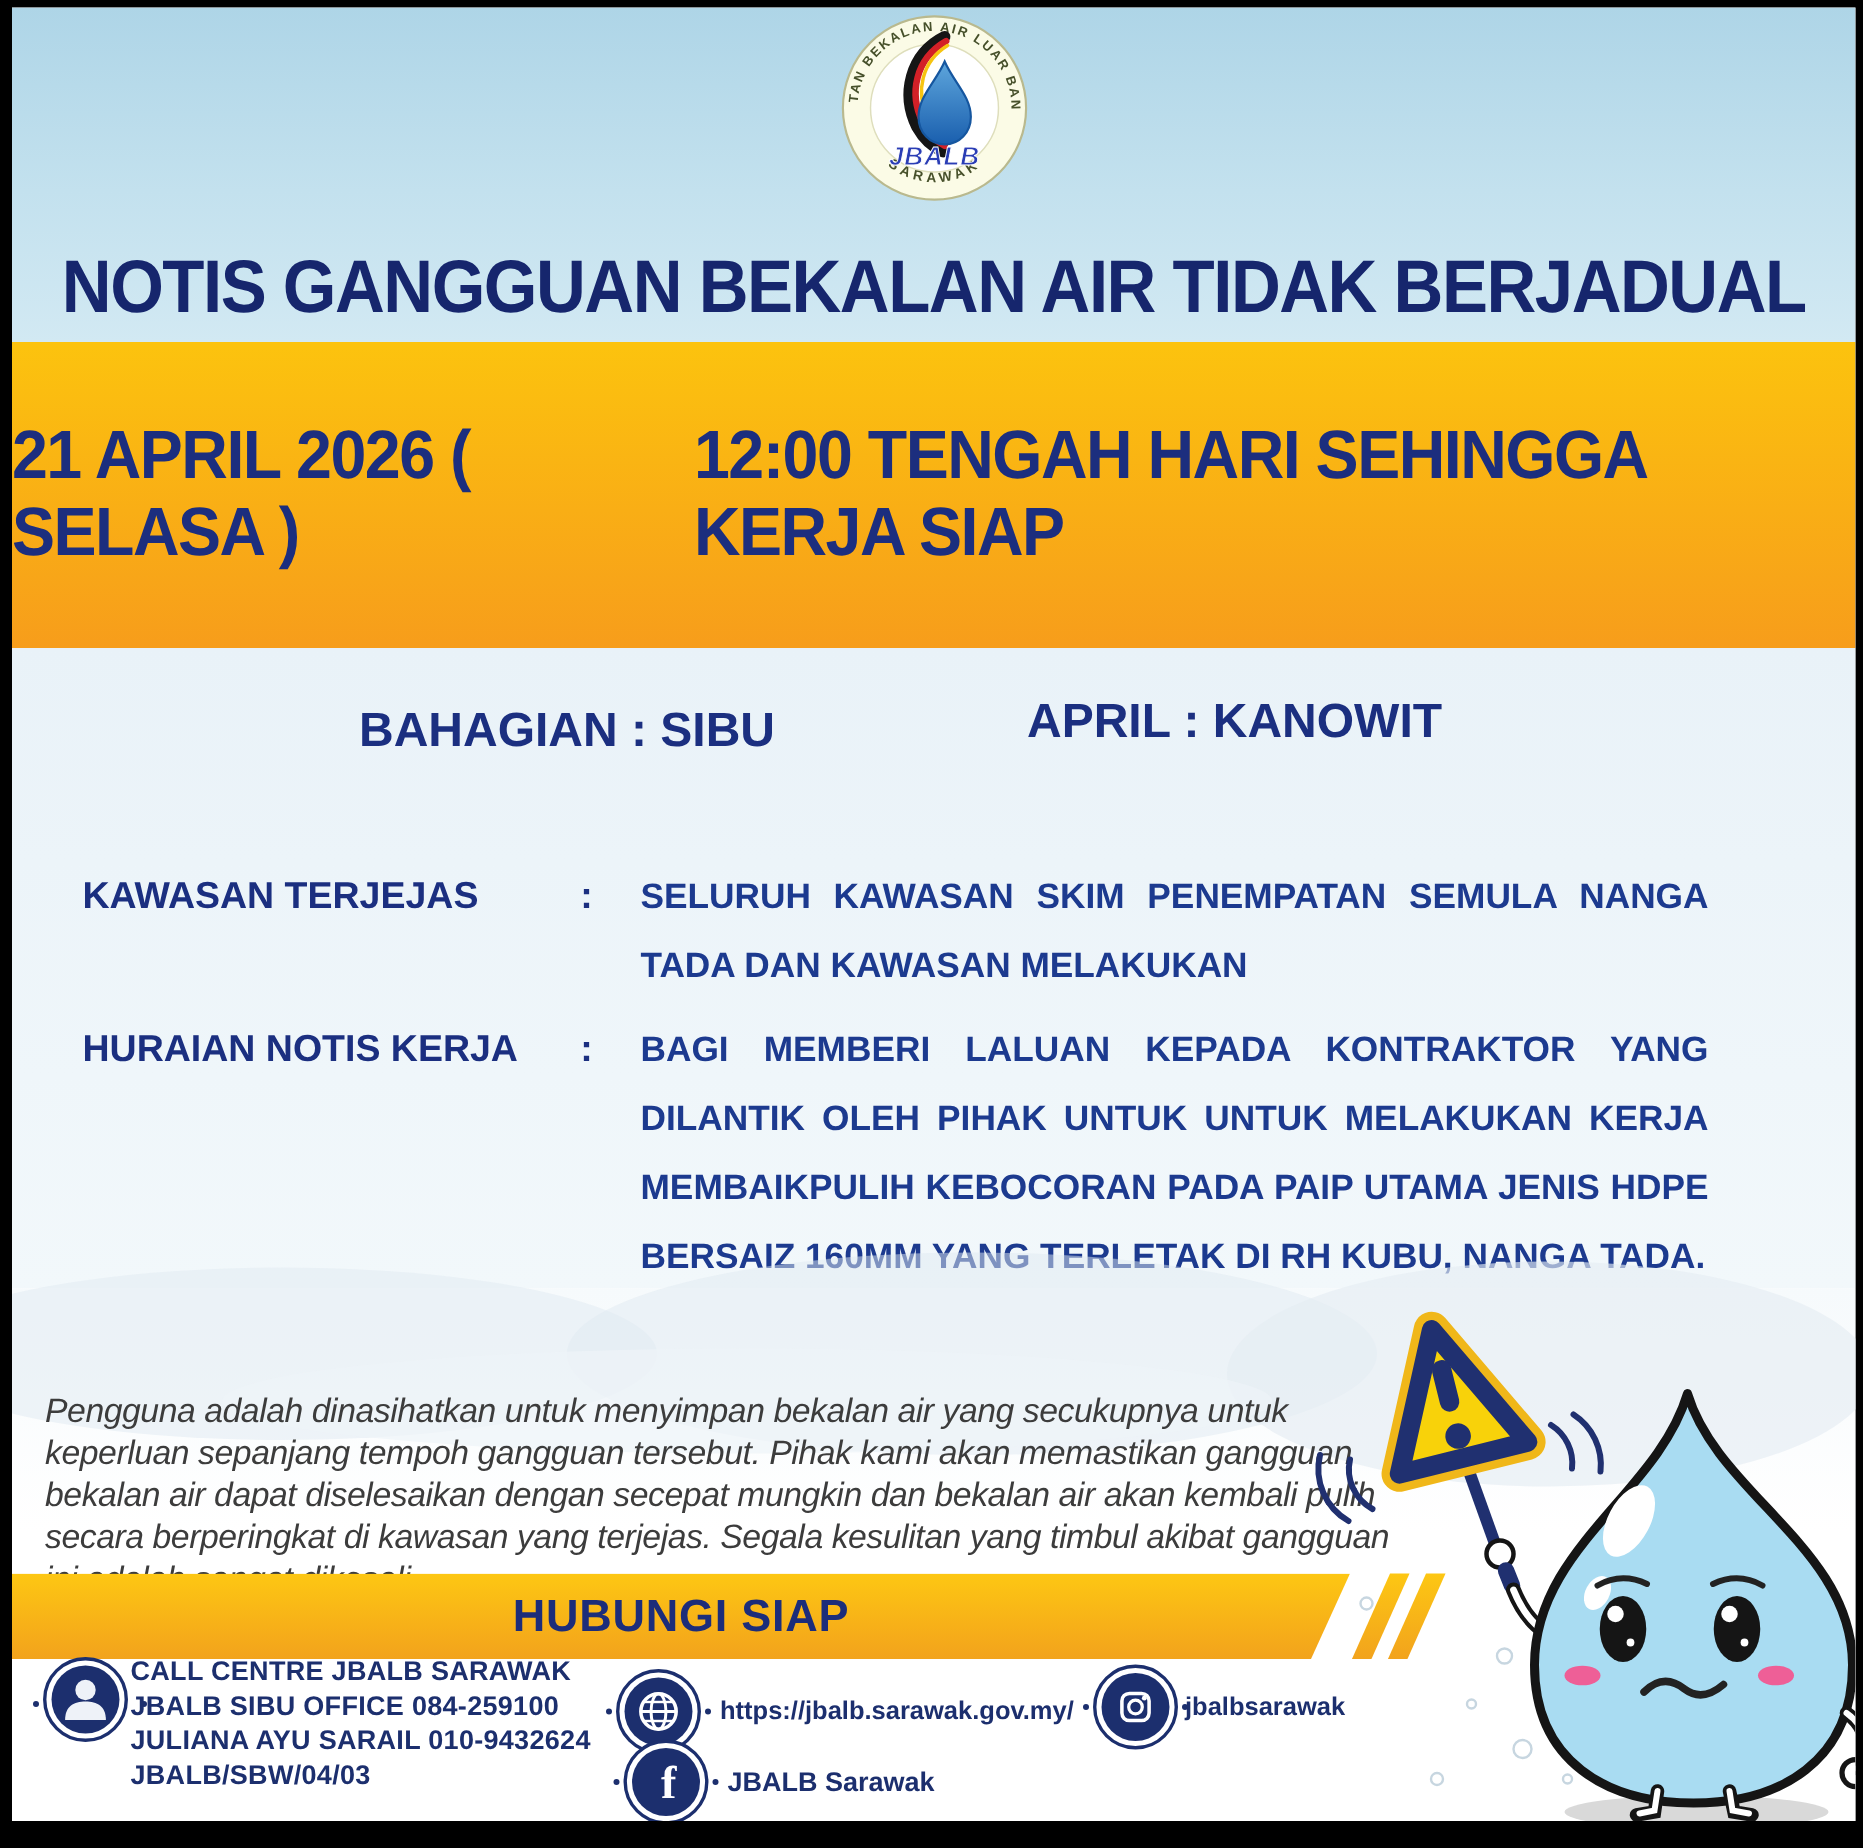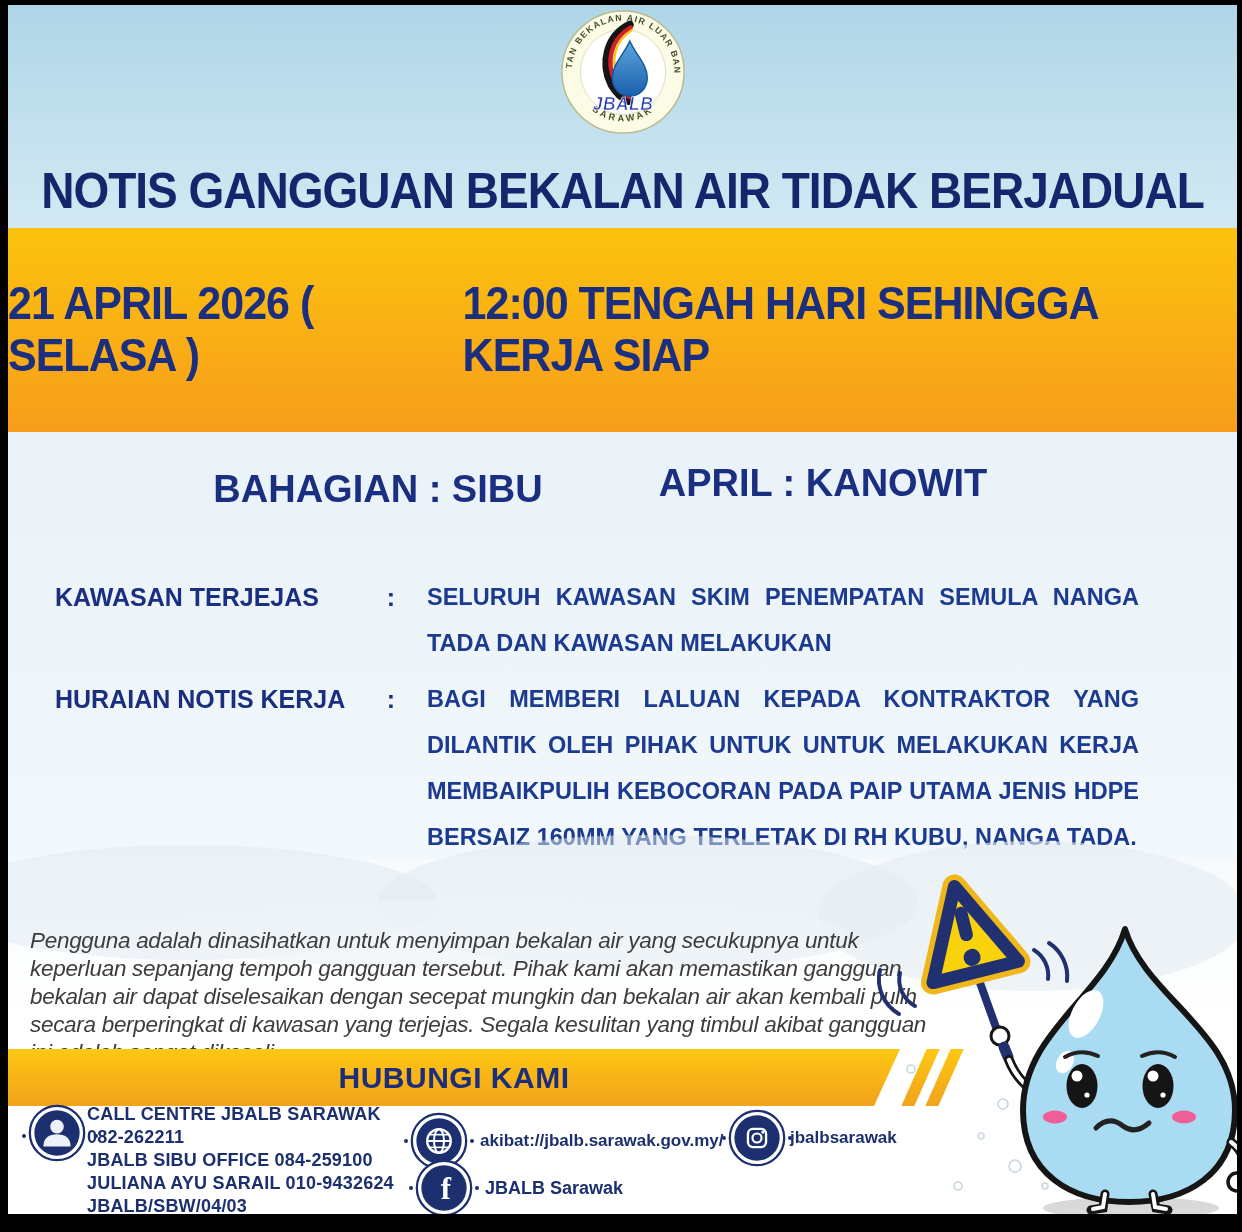--- a/index.html
+++ b/index.html
@@ -19,21 +19,21 @@
   
   .date-banner{height:204px;background:linear-gradient(180deg,#fcc30e 0%,#f9ae15 55%,#f79d1b 100%);
         display:flex;flex-direction:row;justify-content:center;align-items:center;gap:14px;}
   .date-banner .line{font-size:43px;font-weight:bold;letter-spacing:-1px;color:#1c2e7e;
         transform:scaleY(1.06);}
 
   
   .body-sec{height:427px;background:linear-gradient(180deg,#e9f2f8 0%,#f2f8fb 100%);
         padding-top:30px;box-sizing:border-box;}
   .region-row{position:relative;height:60px;}
-  .region-item{position:absolute;font-size:38px;font-weight:bold;color:#1b2f80;text-align:center;}
+  .region-item{position:absolute;font-size:32px;font-weight:bold;color:#1b2f80;text-align:center;}
   .region-bahagian{left:170px;width:400px;top:6px;}
   .region-daerah{left:600px;width:430px;top:0px;}
   .detail-row{display:flex;padding-left:47px;}
   .detail-row.kawasan{margin-top:52px;}
   .detail-row.huraian{margin-top:10px;}
   .detail-label{width:300px;font-size:25px;font-weight:bold;color:#1b2f80;line-height:46px;}
   .detail-colon{width:72px;text-align:center;font-size:25px;font-weight:bold;color:#1b2f80;line-height:46px;}
   .detail-value{width:712px;font-size:23.5px;font-weight:bold;color:#1c3a8f;
         line-height:46px;text-align:justify;}
 
@@ -140,54 +140,53 @@
 
   <div class="splash">
     <div class="blob b1"></div>
     <div class="blob b2"></div>
     <div class="blob b3"></div>
     <div class="blob b4"></div>
 
     <div class="advisory">Pengguna adalah dinasihatkan untuk menyimpan bekalan air yang secukupnya untuk keperluan sepanjang tempoh gangguan tersebut. Pihak kami akan memastikan gangguan bekalan air dapat diselesaikan dengan secepat mungkin dan bekalan air akan kembali pulih secara berperingkat di kawasan yang terjejas. Segala kesulitan yang timbul akibat gangguan ini adalah sangat dikesali.</div>
 
     <div class="contact-banner">
-      <span class="txt">HUBUNGI KAMI</span>
+      <span class="txt">HUBUNGI SIAP</span>
     </div>
     <div class="stripe s1"></div>
     <div class="stripe s2"></div>
 
     <div class="contact-left icon-badge">
       <svg width="58" height="58" viewBox="0 0 64 64">
         <circle cx="32" cy="32" r="30" fill="#ffffff" stroke="#1c2f6e" stroke-width="2.5"></circle>
         <circle cx="32" cy="32" r="25" fill="#1c2f6e"></circle>
         <circle cx="32" cy="25" r="7.5" fill="#eef2f8"></circle>
         <path d="M17,47 C17,37 23.5,33.5 32,33.5 C40.5,33.5 47,37 47,47 Z" fill="#eef2f8"></path>
       </svg>
     </div>
     <div class="contact-lines">
       <div>CALL CENTRE JBALB SARAWAK</div>
-      <div>082-262211</div>
       <div>JBALB SIBU OFFICE  084-259100</div>
       <div>JULIANA AYU SARAIL 010-9432624</div>
       <div>JBALB/SBW/04/03</div>
     </div>
 
     <div class="row-web">
       <div class="icon-badge">
         <svg width="58" height="58" viewBox="0 0 64 64">
           <circle cx="32" cy="32" r="30" fill="#ffffff" stroke="#1c2f6e" stroke-width="2.5"></circle>
           <circle cx="32" cy="32" r="25" fill="#1c2f6e"></circle>
           <circle cx="32" cy="32" r="13" fill="none" stroke="#ffffff" stroke-width="2.6"></circle>
           <ellipse cx="32" cy="32" rx="5.5" ry="13" fill="none" stroke="#ffffff" stroke-width="2.2"></ellipse>
           <line x1="19" y1="32" x2="45" y2="32" stroke="#ffffff" stroke-width="2.2"></line>
           <line x1="21" y1="25" x2="43" y2="25" stroke="#ffffff" stroke-width="1.8"></line>
           <line x1="21" y1="39" x2="43" y2="39" stroke="#ffffff" stroke-width="1.8"></line>
         </svg>
       </div>
-      <span class="link-text">akibat://jbalb.sarawak.gov.my/</span>
+      <span class="link-text">https://jbalb.sarawak.gov.my/</span>
     </div>
 
     <div class="row-fb">
       <div class="icon-badge">
         <svg width="58" height="58" viewBox="0 0 64 64">
           <circle cx="32" cy="32" r="30" fill="#ffffff" stroke="#1c2f6e" stroke-width="2.5"></circle>
           <circle cx="32" cy="32" r="25" fill="#1c2f6e"></circle>
           <text x="34" y="44" text-anchor="middle" font-family="Liberation Serif, serif" font-size="34" font-weight="bold" fill="#ffffff">f</text>
         </svg>
       </div>

